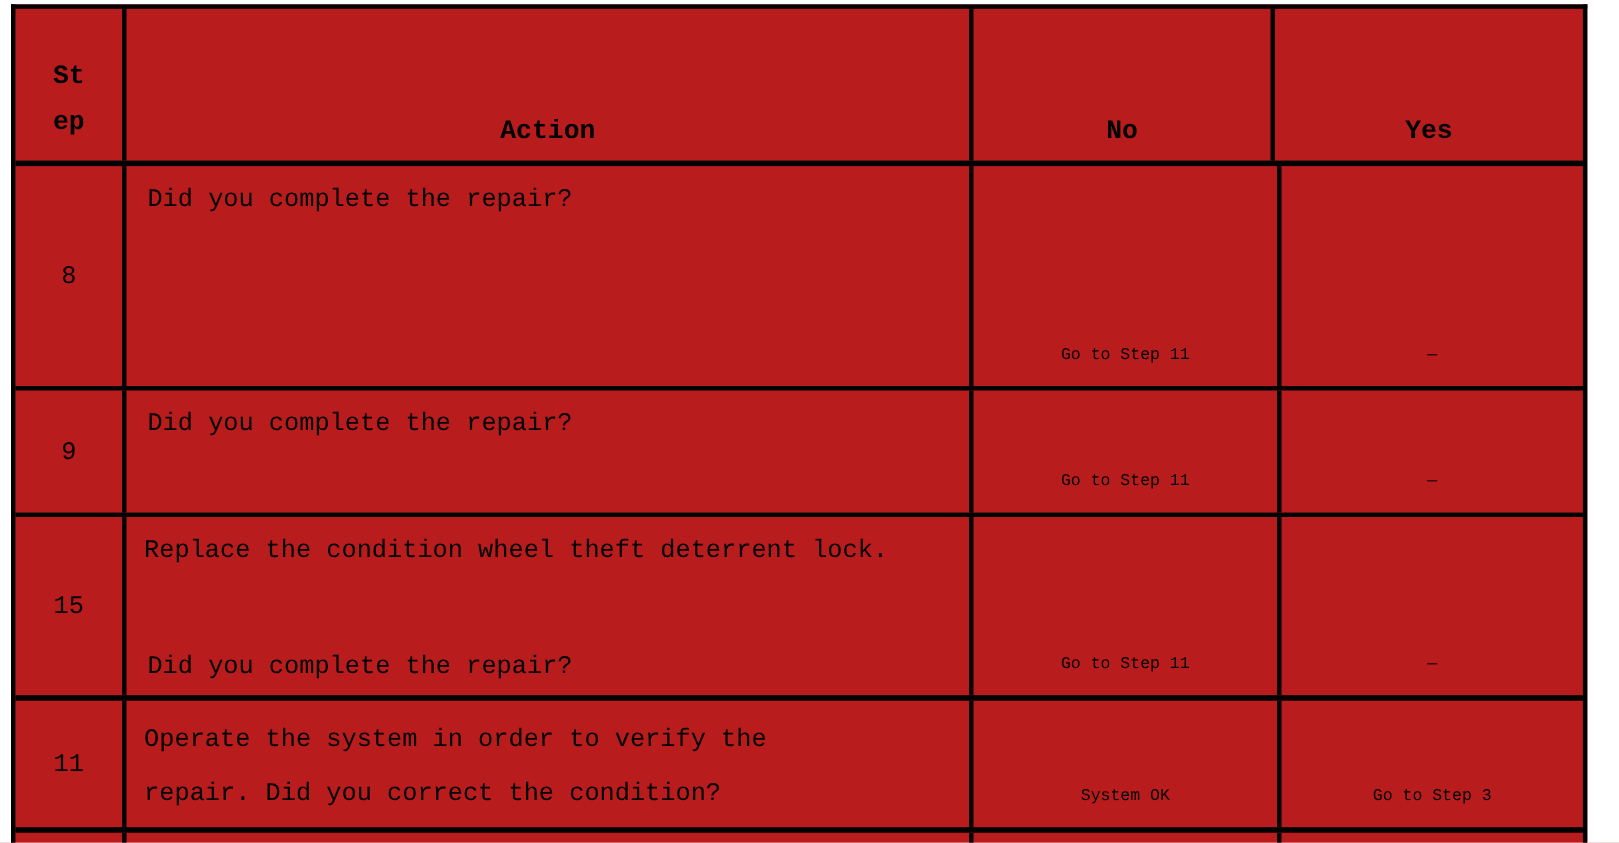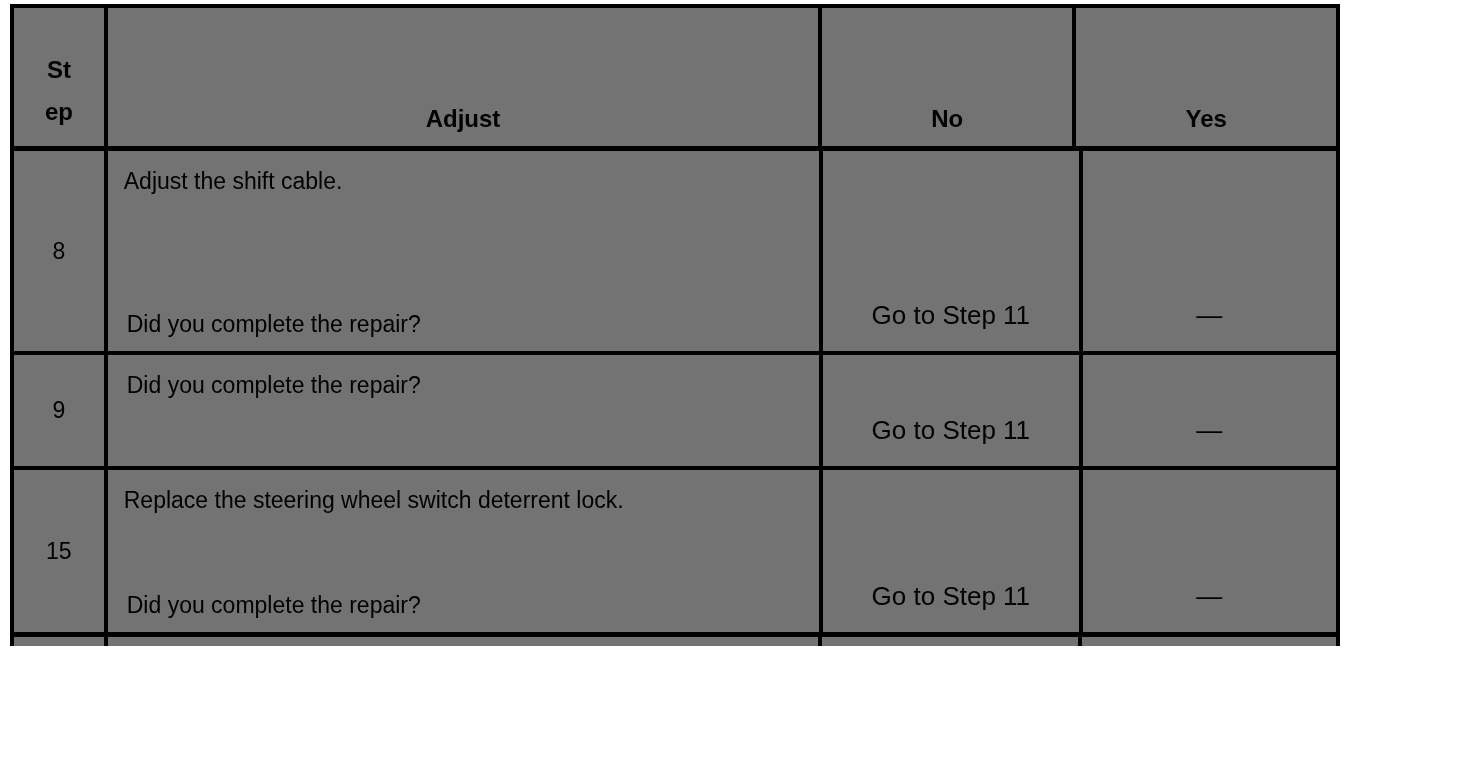--- a/index.html
+++ b/index.html
@@ -9,25 +9,26 @@
     width: 1472px;
     height: 766px;
     overflow: hidden;
     font-family: "Liberation Sans", sans-serif;
     color: #000000;
   }
   .table {
     position: absolute;
     left: 10px;
     top: 4px;
-    width: 1330px;
+    width: 1433px;
     box-sizing: border-box;
     border: 4px solid #000;
     border-bottom: none;
-    background: #737373;
+    background: #b91c1c;
+    font-family: Liberation Mono, monospace;
   }
   .row {
     display: flex;
     box-sizing: content-box;
   }
   .row.b4 { border-bottom: 4px solid #000; }
   .row.b5 { border-bottom: 5px solid #000; }
 
   .r-header { height: 138px; }
   .r-8  { height: 200px; }
@@ -77,54 +78,53 @@
   }
   .action-paragraph {
     max-width: 640px;
     line-height: 49px;
   }
   .question { padding-left: 3px; }
   .valuecell {
     display: flex;
     align-items: flex-end;
     justify-content: center;
-    font-size: 26px;
+    font-size: 15px;
     padding-bottom: 20px;
     text-align: center;
   }
 </style>
 </head>
 <body>
 
 <div class="table">
 
   <div class="row r-header b5">
     <div class="cell c-step hcell h-step-lines">
       <div>
         <div>St</div>
         <div>ep</div>
       </div>
     </div>
     <div class="cell c-action hcell">
-      <span>Adjust</span>
+      <span>Action</span>
     </div>
     <div class="cell c-no hcell">
       <span>No</span>
     </div>
     <div class="cell c-yes hcell">
       <span>Yes</span>
     </div>
   </div>
 
   <div class="row r-8 b4">
     <div class="cell c-step stepcell">
       <span>8</span>
     </div>
     <div class="cell c-action actioncell">
-      <div>Adjust the shift cable.</div>
       <div class="question">Did you complete the repair?</div>
     </div>
     <div class="cell c-yes valuecell">
       <span>Go to Step 11</span>
     </div>
     <div class="cell c-no valuecell">
       <span>—</span>
     </div>
   </div>
 
@@ -141,31 +141,45 @@
     <div class="cell c-no valuecell">
       <span>—</span>
     </div>
   </div>
 
   <div class="row r-10 b5">
     <div class="cell c-step stepcell">
       <span>15</span>
     </div>
     <div class="cell c-action actioncell">
-      <div>Replace the steering wheel switch deterrent lock.</div>
+      <div>Replace the condition wheel theft deterrent lock.</div>
       <div class="question">Did you complete the repair?</div>
     </div>
     <div class="cell c-yes valuecell">
       <span>Go to Step 11</span>
     </div>
     <div class="cell c-no valuecell">
       <span>—</span>
     </div>
   </div>
 
+  <div class="row r-11 b5">
+    <div class="cell c-step stepcell">
+      <span>11</span>
+    </div>
+    <div class="cell c-action actioncell centered">
+      <div class="action-paragraph">Operate the system in order to verify the repair. Did you correct the condition?</div>
+    </div>
+    <div class="cell c-yes valuecell">
+      <span>System OK</span>
+    </div>
+    <div class="cell c-no valuecell">
+      <span>Go to Step 3</span>
+    </div>
+  </div>
 
   <div class="row r-stub">
     <div class="cell c-step"></div>
     <div class="cell c-action"></div>
     <div class="cell c-yes"></div>
     <div class="cell c-no"></div>
   </div>
 
 </div>
 

